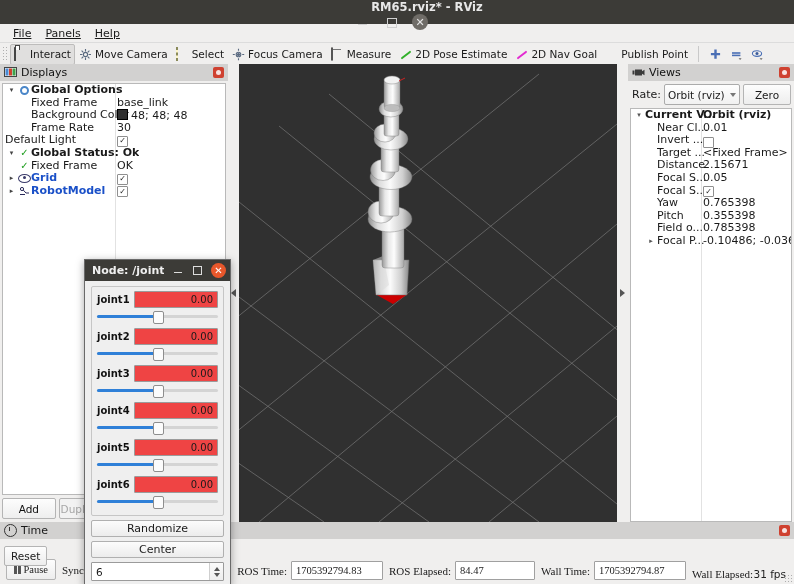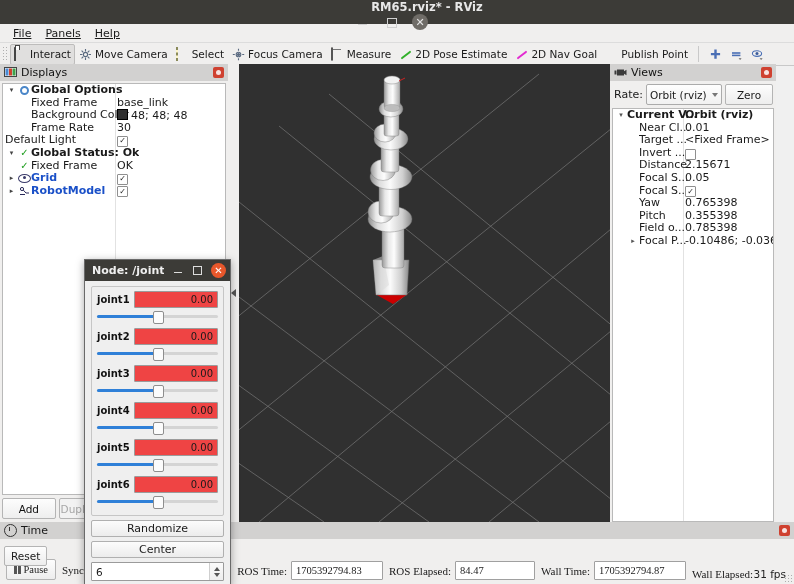--- a/index.html
+++ b/index.html
@@ -87,21 +87,21 @@
   
   #view3d{position:absolute;left:239px;top:0;right:177px;bottom:0;background:#303030;overflow:hidden;}
   #view3d svg{display:block;}
   .splitL,.splitR{position:absolute;top:0;bottom:0;width:11px;display:flex;align-items:center;justify-content:center;background:#f0efee;}
   .splitL{left:228px;}.splitR{right:166px;}
   .splitL .ar,.splitR .ar{width:0;height:0;border-top:4px solid transparent;border-bottom:4px solid transparent;}
   .splitL .ar{border-right:5px solid #555;}
   .splitR .ar{border-left:5px solid #555;}
 
   
-  #views{right:18px;top:0;width:166px;bottom:0;}
+  #views{right:0;top:0;width:166px;bottom:0;}
   .typerow{display:flex;align-items:center;gap:3px;padding:3px 3px 2px 4px;}
   .typerow .lbl{font-size:11px;}
   .combo{flex:1;height:19px;border:1px solid #ababab;border-radius:2px;background:linear-gradient(#fefefe,#f1f1f1);display:flex;align-items:center;padding:0 3px;font-size:10.5px;position:relative;}
   .combo .cv{flex:1;white-space:nowrap;overflow:hidden;}
   .combo .carr{width:0;height:0;border-left:3.5px solid transparent;border-right:3.5px solid transparent;border-top:4px solid #777;margin-left:3px;}
   .zerobtn{width:46px;height:19px;border:1px solid #b4b4b4;border-radius:2px;background:linear-gradient(#fdfdfd,#ededed);font-size:10.5px;display:flex;align-items:center;justify-content:center;}
   .vtree{flex:1;background:#fff;border:1px solid #b9b9b9;margin:1px 2px 0 2px;position:relative;overflow:hidden;}
   .vrow{display:flex;align-items:center;height:12.6px;font-size:11px;line-height:12.6px;position:relative;padding-left:2px;}
   .vrow .vw{width:12px;text-align:center;font-size:7px;color:#555;flex:none;}
   .vrow .vl{white-space:nowrap;overflow:hidden;}
@@ -464,27 +464,27 @@
           <span class="vl bold">Current V...</span>
           <span class="vv bold">Orbit (rviz)</span>
         </div>
 
         <div class="vrow" style="padding-left:26px">
           <span class="vl">Near Cl...</span>
           <span class="vv">0.01</span>
         </div>
 
         <div class="vrow" style="padding-left:26px">
+          <span class="vl">Invert ...</span>
+          <span class="vv"><span class="chk off"></span></span>
+        </div>
+
+        <div class="vrow" style="padding-left:26px">
           <span class="vl">Target ...</span>
           <span class="vv">&lt;Fixed Frame&gt;</span>
-        </div>
-
-        <div class="vrow" style="padding-left:26px">
-          <span class="vl">Invert ...</span>
-          <span class="vv"><span class="chk off"></span></span>
         </div>
 
         <div class="vrow" style="padding-left:26px">
           <span class="vl">Distance</span>
           <span class="vv">2.15671</span>
         </div>
 
         <div class="vrow" style="padding-left:26px">
           <span class="vl">Focal S...</span>
           <span class="vv">0.05</span>

